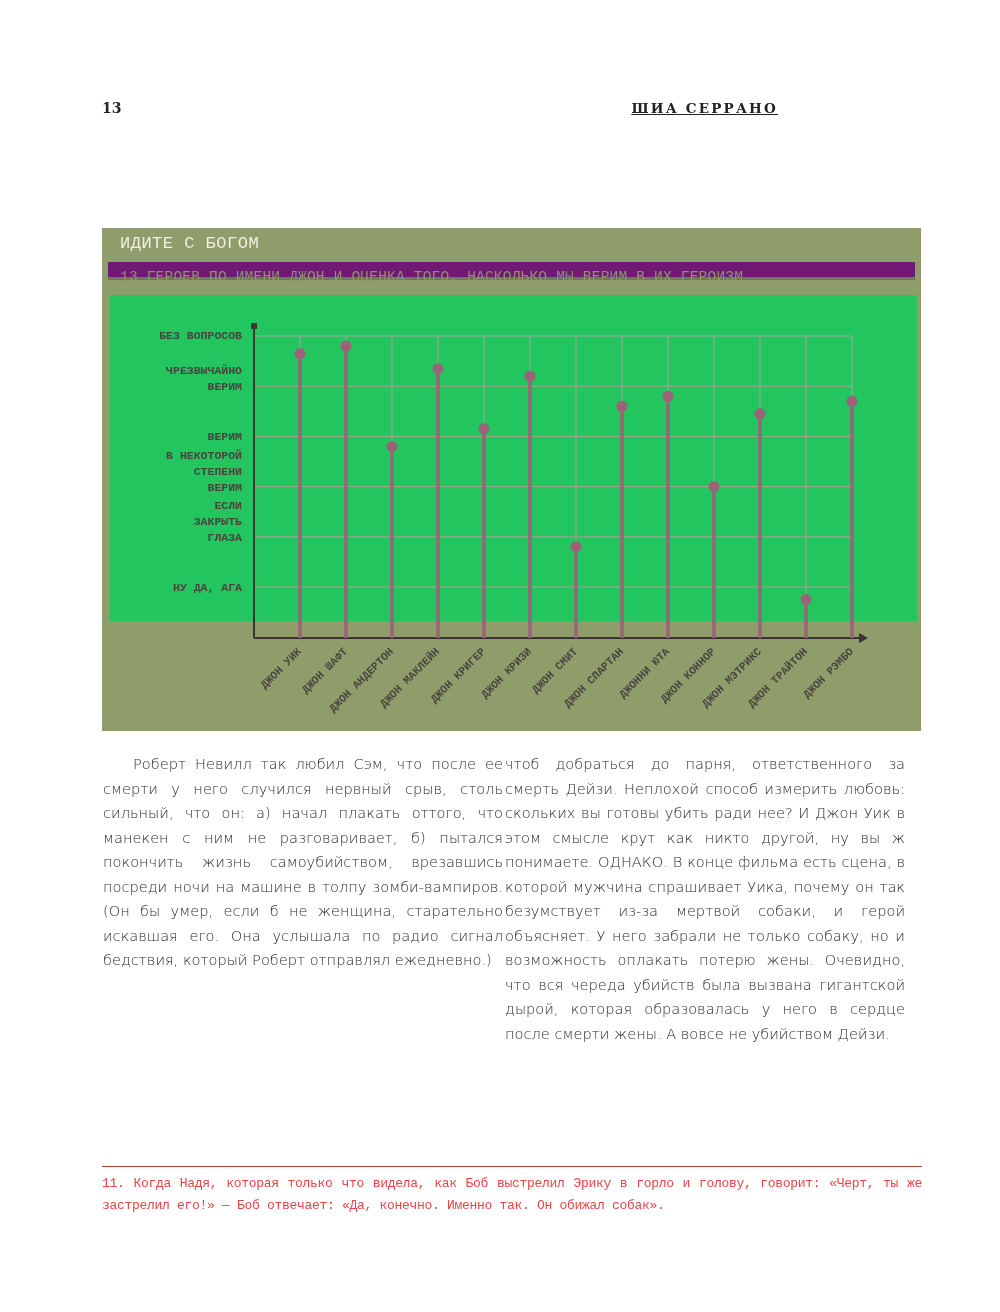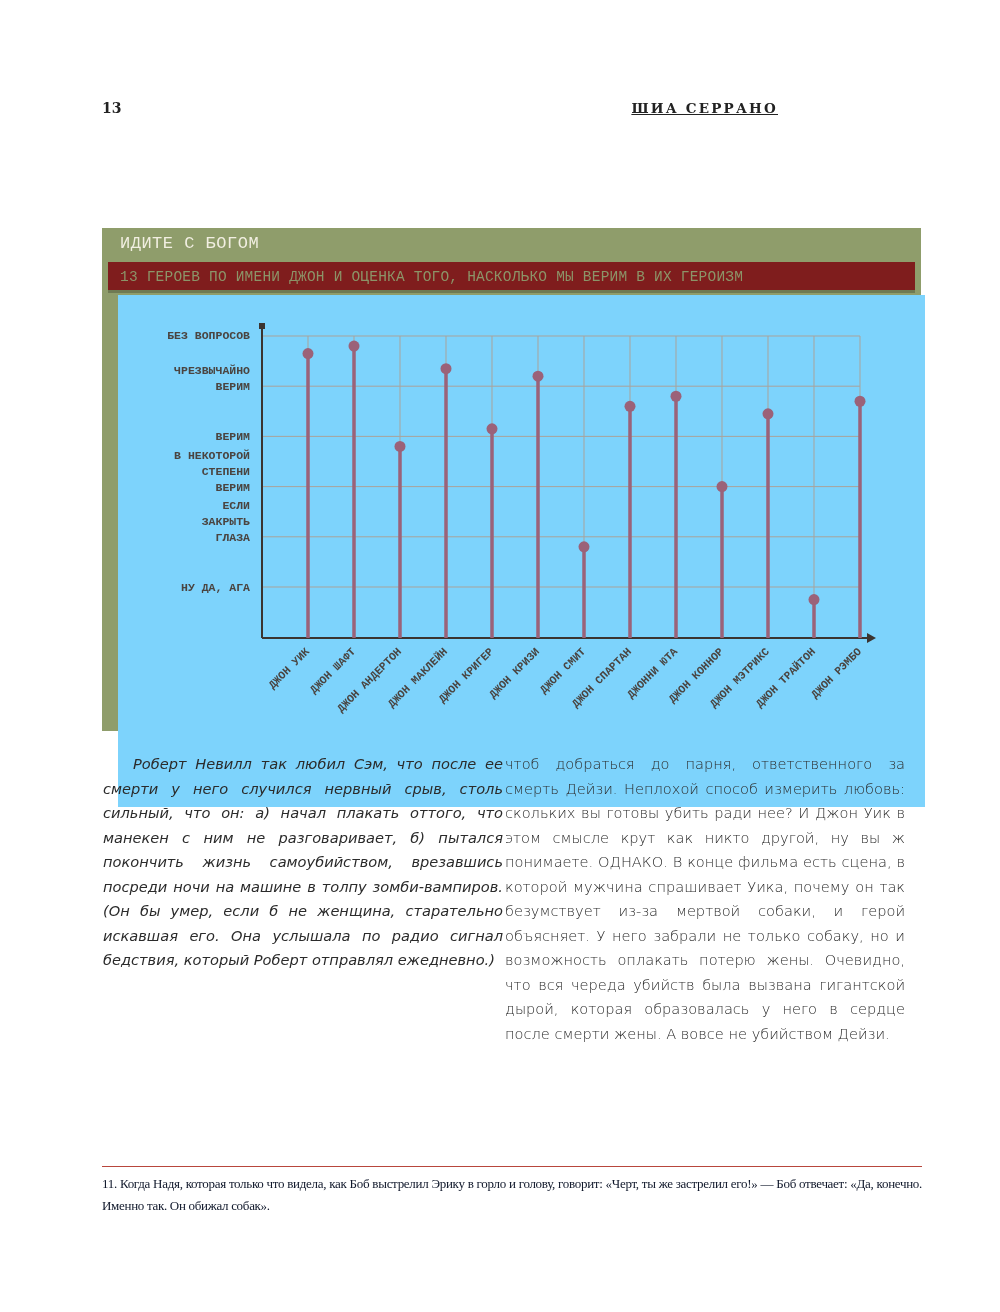--- a/index.html
+++ b/index.html
@@ -13,50 +13,50 @@
 
     .chart-frame {
       position: absolute; left: 102px; top: 228px; width: 819px; height: 503px;
       background: #8f9d6b; box-sizing: border-box; text-align: right;
     }
     .chart-title {
       position: absolute; left: 18px; top: 6px; font-family: "Liberation Mono", monospace;
       font-size: 17px; color: #f2efe2; letter-spacing: 0.5px;
     }
     .chart-subtitle-box {
-      position: absolute; left: 6px; top: 34px; width: 807px; height: 31px;
-      background: #7f1d1d; border-bottom: 3px solid #6f7a52; box-sizing: border-box;
+      position: absolute; left: 6px; top: 34px; width: 807px; height: 18px;
+      background: #701a75; border-bottom: 3px solid #6f7a52; box-sizing: border-box;
     }
     .chart-subtitle {
       position: absolute; left: 12px; top: 7px; font-family: "Liberation Mono", monospace;
       font-size: 14.5px; color: #8c9468; letter-spacing: 0.2px; white-space: nowrap;
     }
     .chart-body {
-      position: absolute; left: 16px; top: 67px; width: 807px; height: 512px;
-      background: #7dd3fc;
+      position: absolute; left: 8px; top: 67px; width: 807px; height: 326px;
+      background: #22c55e;
     }
     .chart-svg { position: absolute; left: 0; top: 0; }
     .ylabel { font-family: "Liberation Mono", monospace; font-size: 11.5px; fill: #4a4440; font-weight: bold; }
     .xlabel { font-family: "Liberation Mono", monospace; font-size: 11px; fill: #4a4440; font-weight: bold; }
 
     .body-text {
       position: absolute; top: 752px; width: 400px;
       font-family: "DejaVu Sans", sans-serif; font-size: 14.6px; line-height: 24.5px;
       color: #2b2b2b; text-align: justify; font-weight: 300;
     }
     .col-left { left: 103px; }
     .col-right { left: 505px; }
     .body-text p { margin: 0; }
-    .body-text p.indent { text-indent: 30px; font-style: italic; }
+    .body-text p.indent { text-indent: 30px; }
     .body-text sup { font-size: 8px; vertical-align: super; line-height: 0; }
 
     .footnote-rule { position: absolute; left: 102px; top: 1166px; width: 820px; height: 1px; background: #b8463c; }
     .footnote {
       position: absolute; left: 102px; top: 1173px; width: 820px;
-      font-family: Liberation Serif, serif; font-size: 13px; line-height: 22px; color: #0f172a;
+      font-family: Liberation Mono, monospace; font-size: 13px; line-height: 22px; color: #ef4444;
       letter-spacing: -0.3px; text-align: justify;
     }
   </style>
 </head>
 <body>
 
 <div class="running-head">
   <span class="page-num">13</span>
   <span class="book-author">ШИА СЕРРАНО</span>
 </div>

